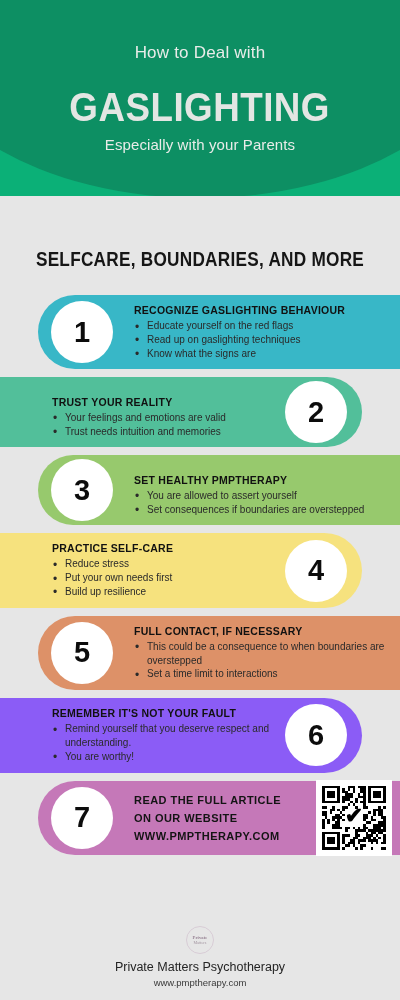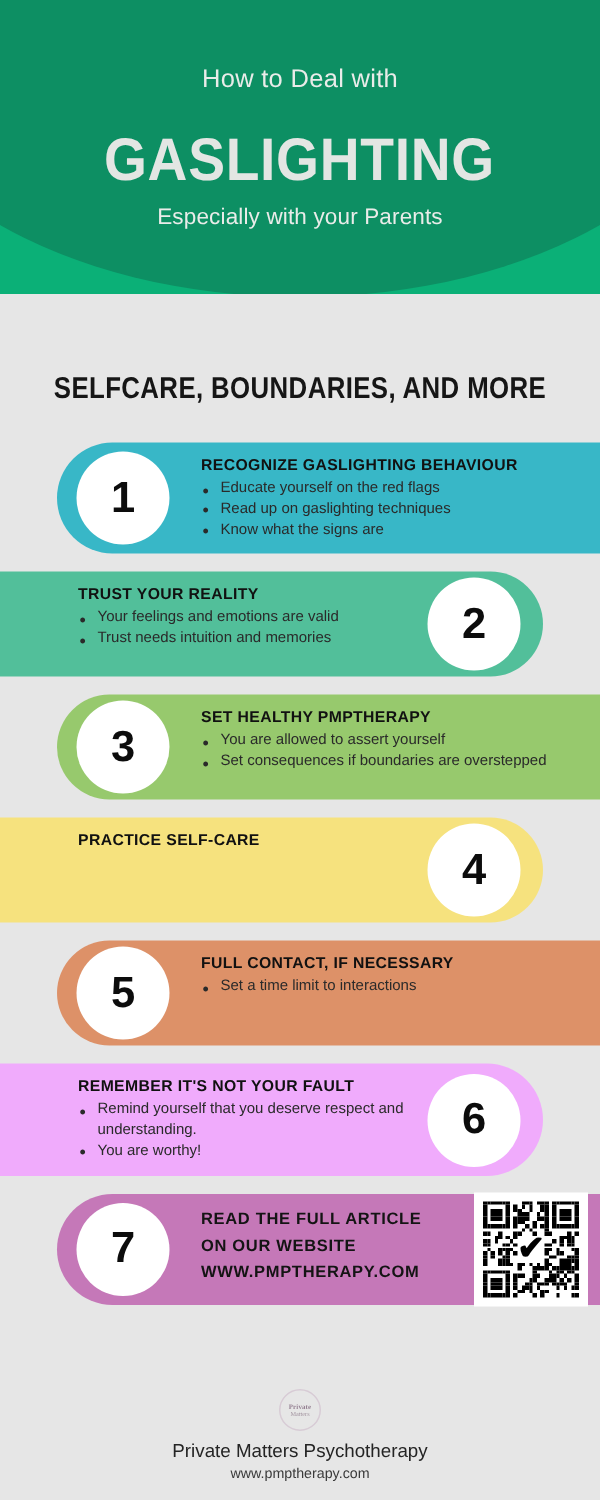--- a/index.html
+++ b/index.html
@@ -79,22 +79,21 @@
   }
   .row {
     position: relative;
     margin-bottom: 8px;
   }
   .bar {
     position: relative;
     box-sizing: border-box;
     min-height: 70px;
     display: flex;
-    align-items: flex-start;
-    margin-top: 12px;
+    align-items: flex-end;
   }
   
   .row.odd .bar {
     margin-left: 38px;
     margin-right: 0;
     border-radius: 38px 0 0 38px;
     padding: 9px 10px 9px 88px;
   }
   
   .row.even .bar {
@@ -289,39 +288,45 @@
         </ul>
       </div>
     </div>
   </div>
 
   <div class="row even">
     <div class="circle">4</div>
     <div class="bar" id="bar4" style="background: rgb(246, 226, 126);">
       <div class="text-block">
         <div class="step-title">PRACTICE SELF-CARE</div>
+        <ul class="bullets">
+          <li>Reduce stress</li>
+          <li>Put your own needs first</li>
+          <li>Build up resilience</li>
+        </ul>
       </div>
     </div>
   </div>
 
   <div class="row odd">
     <div class="circle">5</div>
     <div class="bar" id="bar5" style="background: rgb(221, 145, 104);">
       <div class="text-block">
         <div class="step-title">FULL CONTACT, IF NECESSARY</div>
         <ul class="bullets">
+          <li>This could be a consequence to when boundaries are overstepped</li>
           <li>Set a time limit to interactions</li>
         </ul>
       </div>
     </div>
   </div>
 
   <div class="row even">
     <div class="circle">6</div>
-    <div class="bar" id="bar6" style="background: #f0abfc;">
+    <div class="bar" id="bar6" style="background: #8b5cf6;">
       <div class="text-block">
         <div class="step-title">REMEMBER IT'S NOT YOUR FAULT</div>
         <ul class="bullets">
           <li>Remind yourself that you deserve respect and understanding.</li>
           <li>You are worthy!</li>
         </ul>
       </div>
     </div>
   </div>
 

